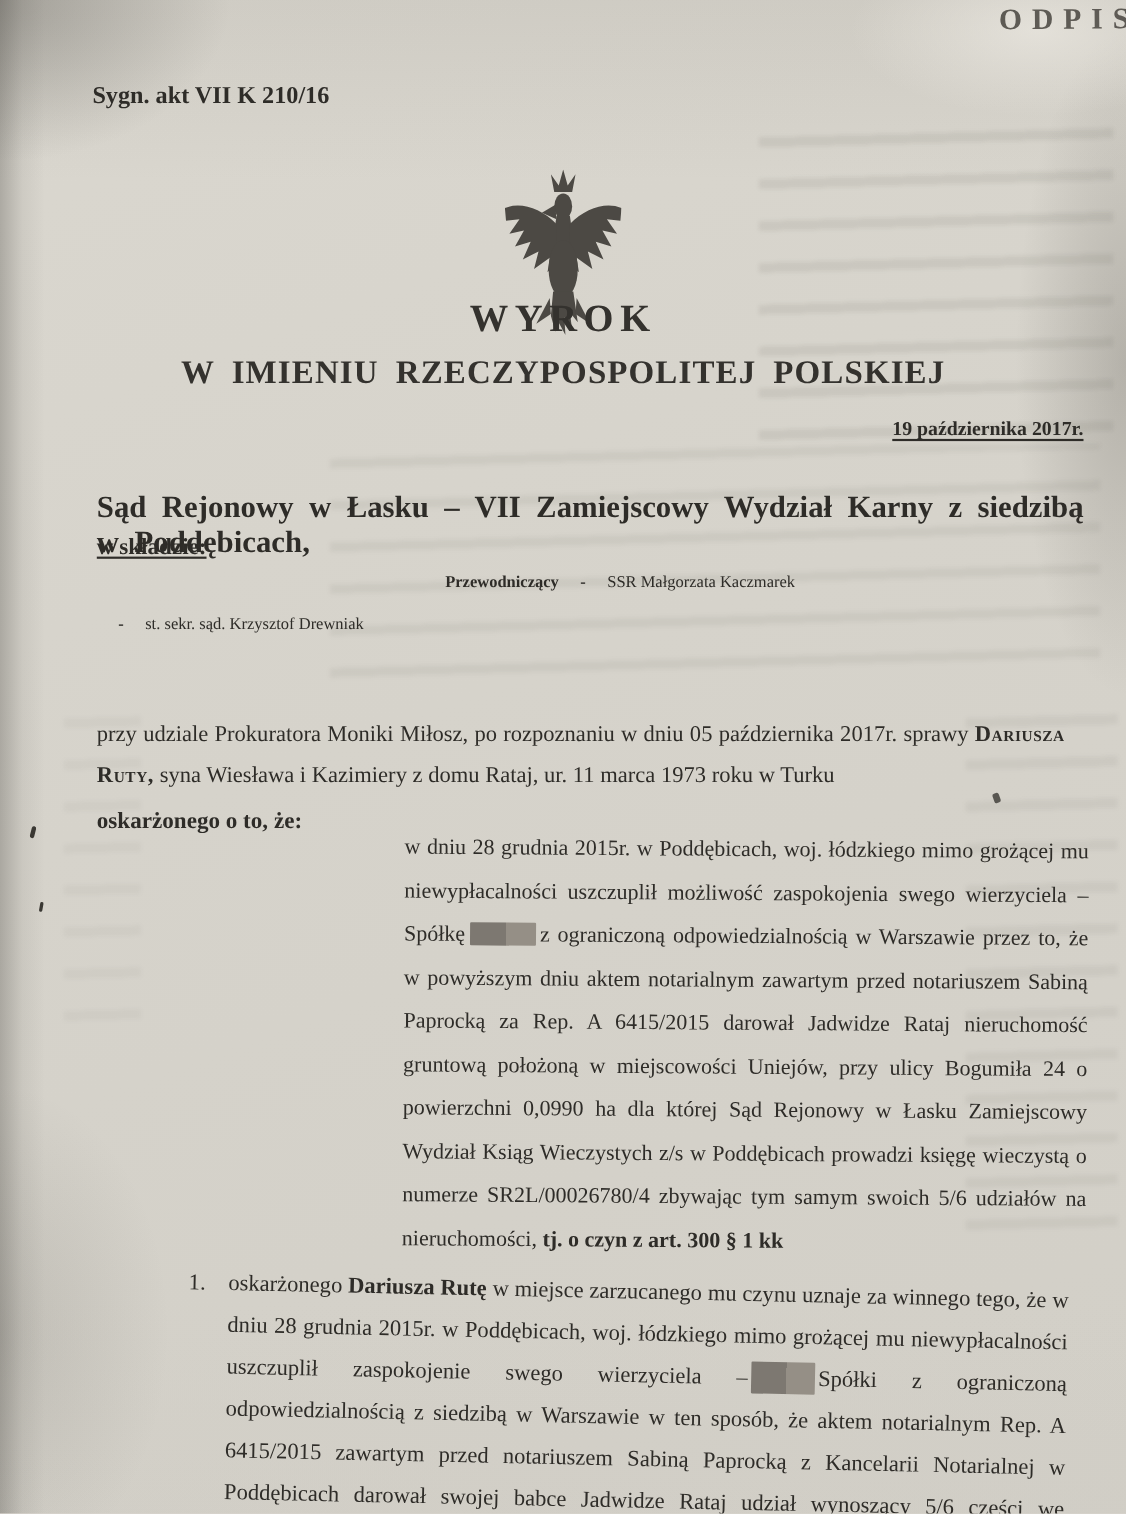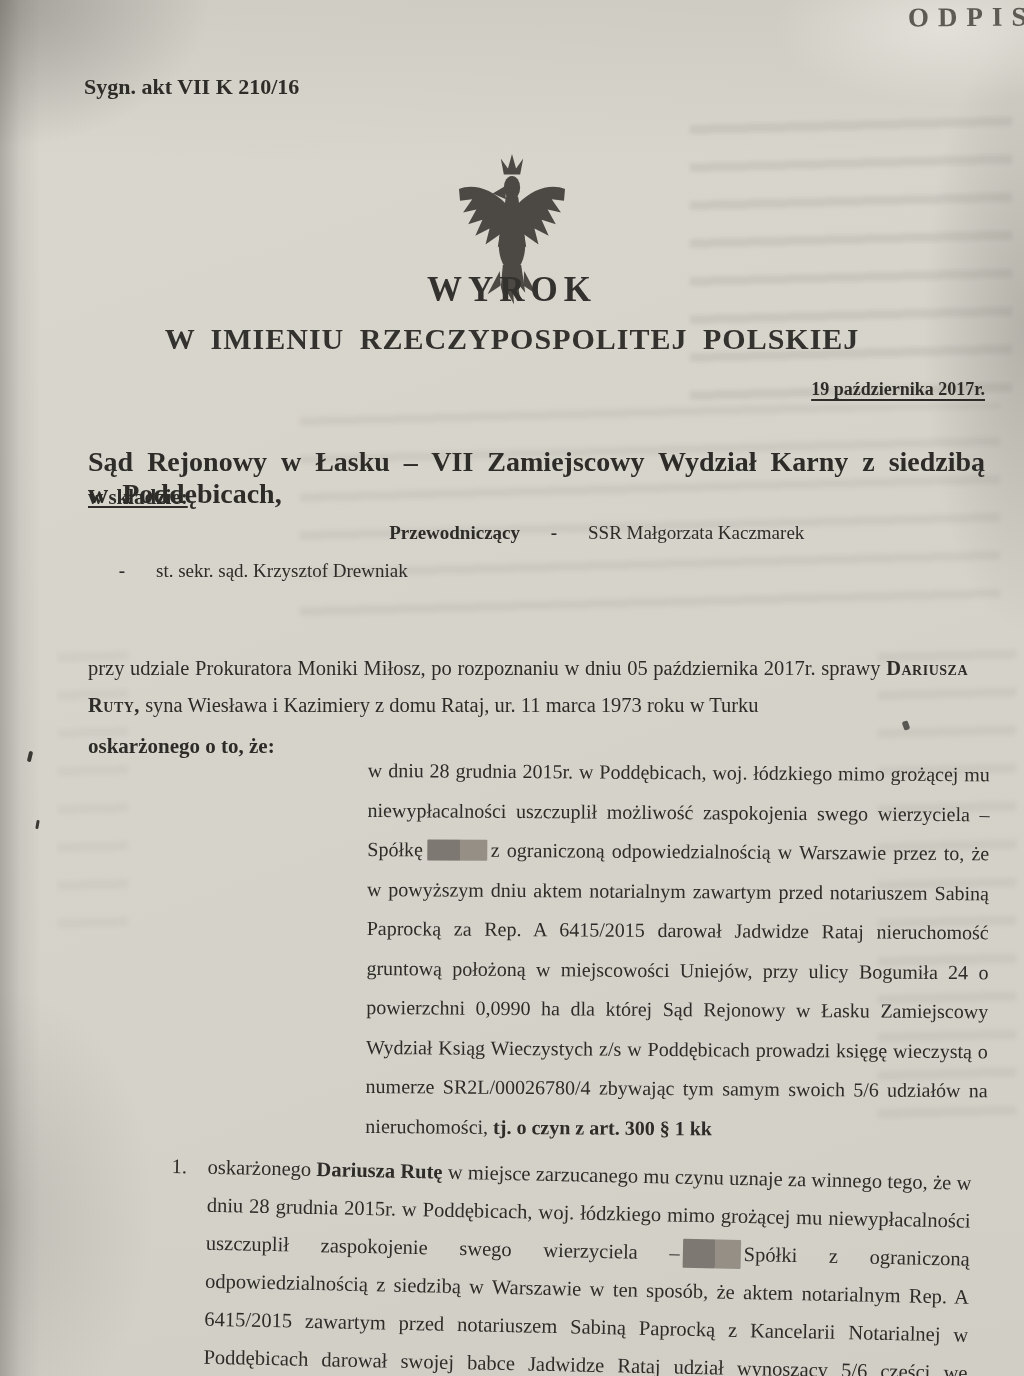--- a/index.html
+++ b/index.html
@@ -40,21 +40,21 @@
     top:322px;left:0;width:100%;text-align:center;
     font-size:30px;font-weight:bold;letter-spacing:1px;word-spacing:7px;color:#34322e;
   }
   .doc-date{
     top:379px;right:39px;font-size:18px;font-weight:600;
     text-decoration:underline;text-decoration-thickness:2px;text-underline-offset:4px;
   }
   
   .court-intro{left:88px;top:446px;width:898px;font-size:28px;font-weight:bold;word-spacing:7px;}
   .court-intro2{left:88px;top:485px;font-size:21px;font-weight:bold;text-decoration:underline;}
-  .panel-row{left:100px;width:870px;display:flex;font-size:19px;gap:12px;}
+  .panel-row{left:88px;width:870px;display:flex;font-size:15px;}
   .panel-row.r1{top:522px;}
   .panel-row.r2{top:560px;}
   .panel-role{width:420px;text-align:right;font-weight:bold;}
   .panel-dash{width:44px;text-align:center;font-weight:bold;}
   
   .case-intro{left:88px;top:629px;width:880px;font-size:20.5px;line-height:37px;text-align:justify;}
   .smallcaps{font-weight:bold;font-variant:small-caps;letter-spacing:.5px;}
   .charge-label{
     left:88px;top:734px;font-size:21px;font-weight:bold;
     text-decoration-thickness:2px;text-underline-offset:5px;

